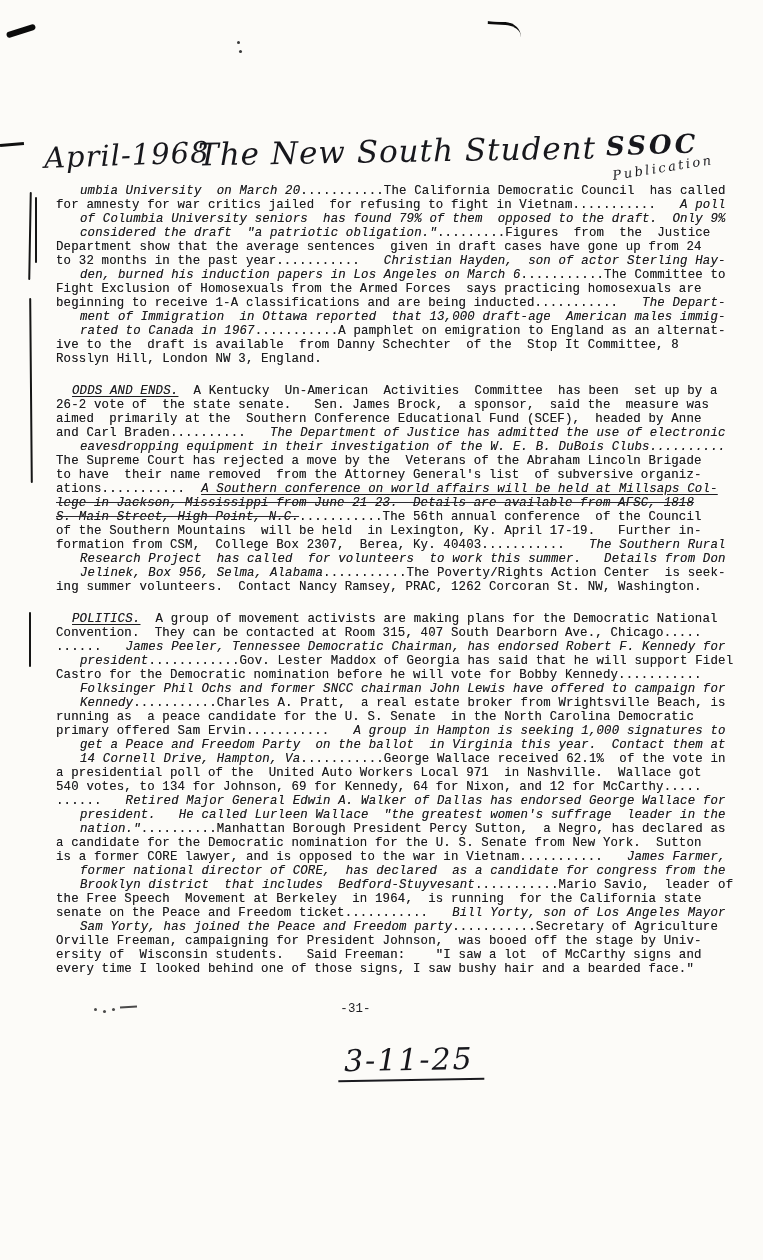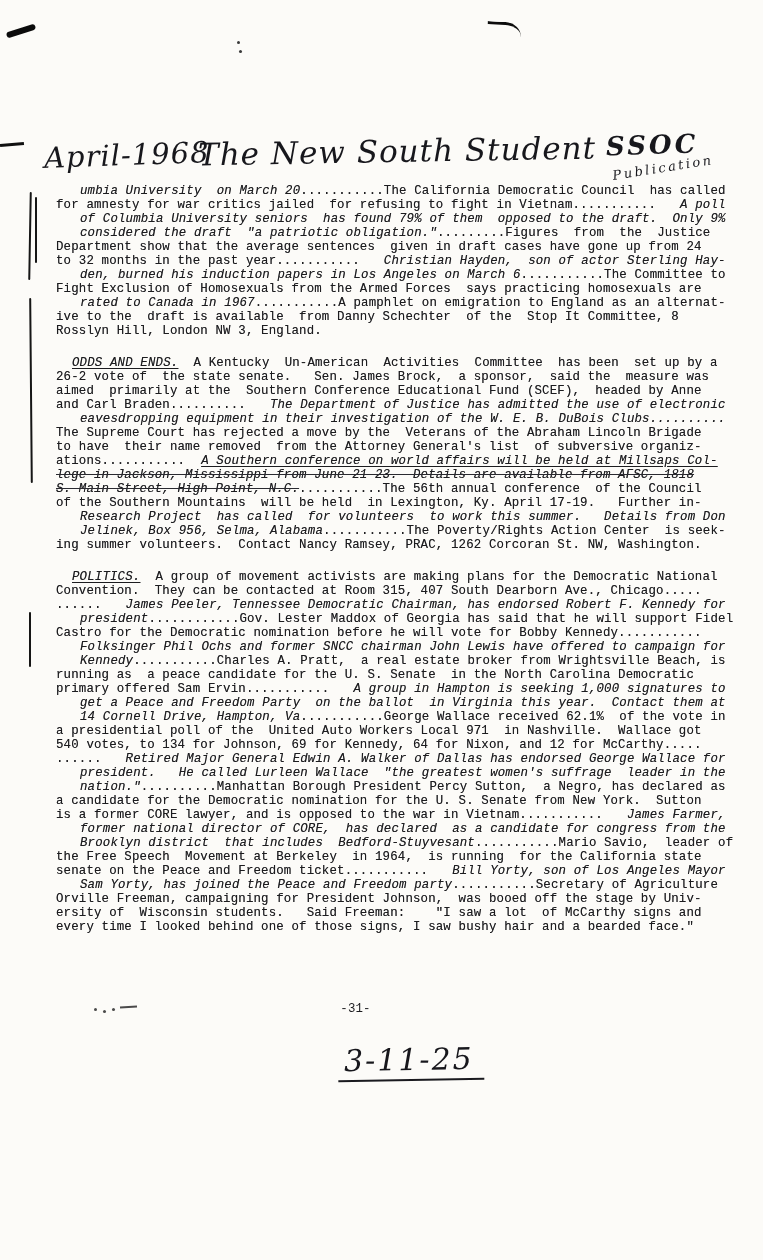--- a/index.html
+++ b/index.html
@@ -70,36 +70,39 @@
   <div class="body-text">
       <div class="para">
         <div class="tline"><span class="seg-i">umbia University  on March 20</span><span class="seg-r">...........The California Democratic Council  has called</span></div>
         <div class="tline"><span class="seg-r">for amnesty for war critics jailed  for refusing to fight in Vietnam...........</span><span class="seg-i">A poll</span></div>
         <div class="tline"><span class="seg-i">of Columbia University seniors  has found 79% of them  opposed to the draft.  Only 9%</span></div>
         <div class="tline"><span class="seg-i">considered the draft  "a patriotic obligation."</span><span class="seg-r">.........Figures  from  the  Justice</span></div>
         <div class="tline"><span class="seg-r">Department show that the average sentences  given in draft cases have gone up from 24</span></div>
         <div class="tline"><span class="seg-r">to 32 months in the past year...........</span><span class="seg-i">Christian Hayden,  son of actor Sterling Hay-</span></div>
         <div class="tline"><span class="seg-i">den, burned his induction papers in Los Angeles on March 6</span><span class="seg-r">...........The Committee to</span></div>
         <div class="tline"><span class="seg-r">Fight Exclusion of Homosexuals from the Armed Forces  says practicing homosexuals are</span></div>
+        <div class="tline"><span class="seg-r">beginning to receive 1-A classifications and are being inducted...........</span><span class="seg-i">The Depart-</span></div>
+        <div class="tline"><span class="seg-i">ment of Immigration  in Ottawa reported  that 13,000 draft-age  American males immig-</span></div>
         <div class="tline"><span class="seg-i">rated to Canada in 1967</span><span class="seg-r">...........A pamphlet on emigration to England as an alternat-</span></div>
         <div class="tline"><span class="seg-r">ive to the  draft is available  from Danny Schechter  of the  Stop It Committee, 8</span></div>
         <div class="tline"><span class="seg-r">Rosslyn Hill, London NW 3, England.</span></div>
       </div>
       <div class="para">
         <div class="tline"><span class="seg-iu">ODDS AND ENDS.</span><span class="seg-r">  A Kentucky  Un-American  Activities  Committee  has been  set up by a</span></div>
         <div class="tline"><span class="seg-r">26-2 vote of  the state senate.   Sen. James Brock,  a sponsor,  said the  measure was</span></div>
         <div class="tline"><span class="seg-r">aimed  primarily at the  Southern Conference Educational Fund (SCEF),  headed by Anne</span></div>
         <div class="tline"><span class="seg-r">and Carl Braden..........</span><span class="seg-i">The Department of Justice has admitted the use of electronic</span></div>
         <div class="tline"><span class="seg-i">eavesdropping equipment in their investigation of the W. E. B. DuBois Clubs..........</span></div>
         <div class="tline"><span class="seg-r">The Supreme Court has rejected a move by the  Veterans of the Abraham Lincoln Brigade</span></div>
         <div class="tline"><span class="seg-r">to have  their name removed  from the Attorney General's list  of subversive organiz-</span></div>
         <div class="tline"><span class="seg-r">ations...........</span><span class="seg-iu">A Southern conference on world affairs will be held at Millsaps Col-</span></div>
         <div class="tline"><span class="seg-is">lege in Jackson, Mississippi from June 21-23.  Details are available from AFSC, 1818</span></div>
         <div class="tline"><span class="seg-is">S. Main Street, High Point, N.C.</span><span class="seg-r">...........The 56th annual conference  of the Council</span></div>
         <div class="tline"><span class="seg-r">of the Southern Mountains  will be held  in Lexington, Ky. April 17-19.   Further in-</span></div>
+        <div class="tline"><span class="seg-r">formation from CSM,  College Box 2307,  Berea, Ky. 40403...........</span><span class="seg-i">The Southern Rural</span></div>
         <div class="tline"><span class="seg-i">Research Project  has called  for volunteers  to work this summer.   Details from Don</span></div>
         <div class="tline"><span class="seg-i">Jelinek, Box 956, Selma, Alabama</span><span class="seg-r">...........The Poverty/Rights Action Center  is seek-</span></div>
         <div class="tline"><span class="seg-r">ing summer volunteers.  Contact Nancy Ramsey, PRAC, 1262 Corcoran St. NW, Washington.</span></div>
       </div>
       <div class="para">
         <div class="tline"><span class="seg-iu">POLITICS.</span><span class="seg-r">  A group of movement activists are making plans for the Democratic National</span></div>
         <div class="tline"><span class="seg-r">Convention.  They can be contacted at Room 315, 407 South Dearborn Ave., Chicago.....</span></div>
         <div class="tline"><span class="seg-r">......</span><span class="seg-i">James Peeler, Tennessee Democratic Chairman, has endorsed Robert F. Kennedy for</span></div>
         <div class="tline"><span class="seg-i">president</span><span class="seg-r">............Gov. Lester Maddox of Georgia has said that he will support Fidel</span></div>
         <div class="tline"><span class="seg-r">Castro for the Democratic nomination before he will vote for Bobby Kennedy...........</span></div>

